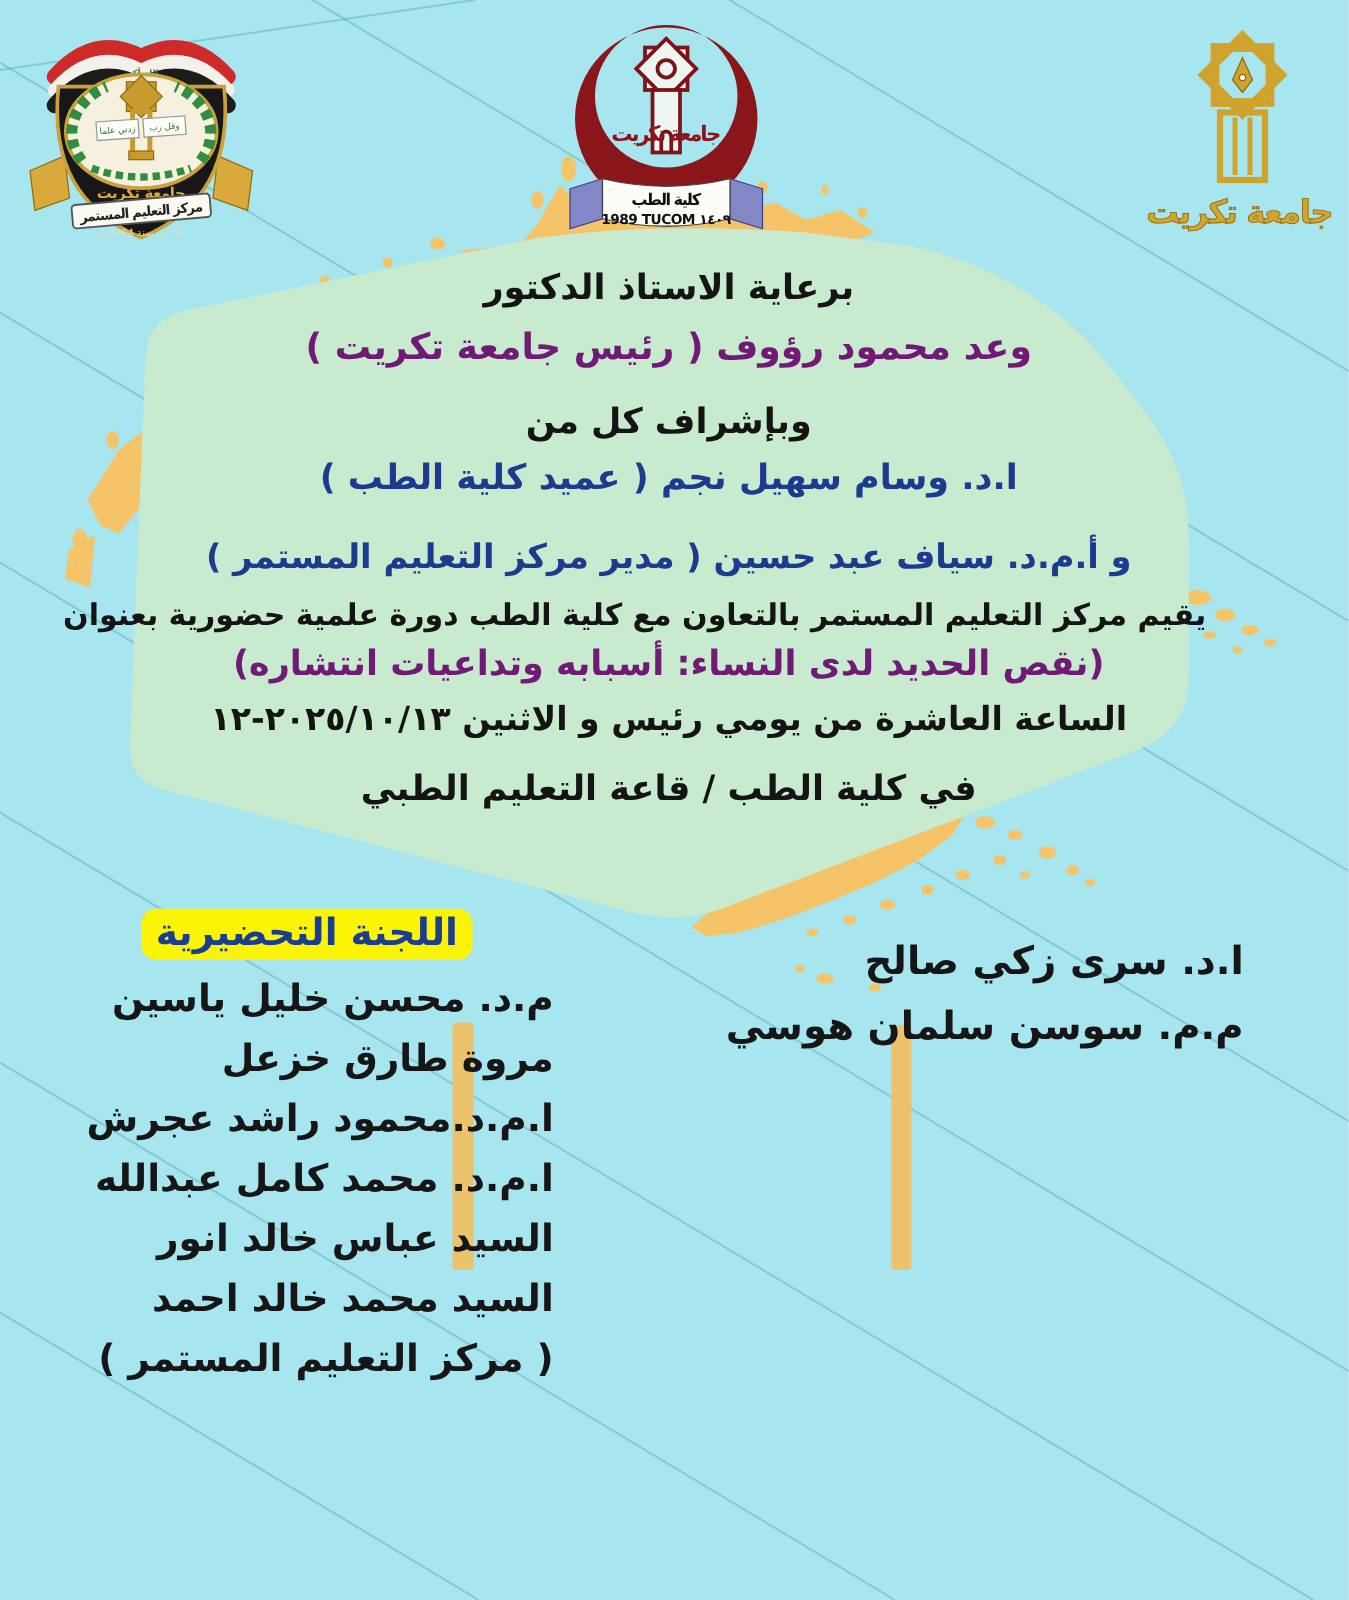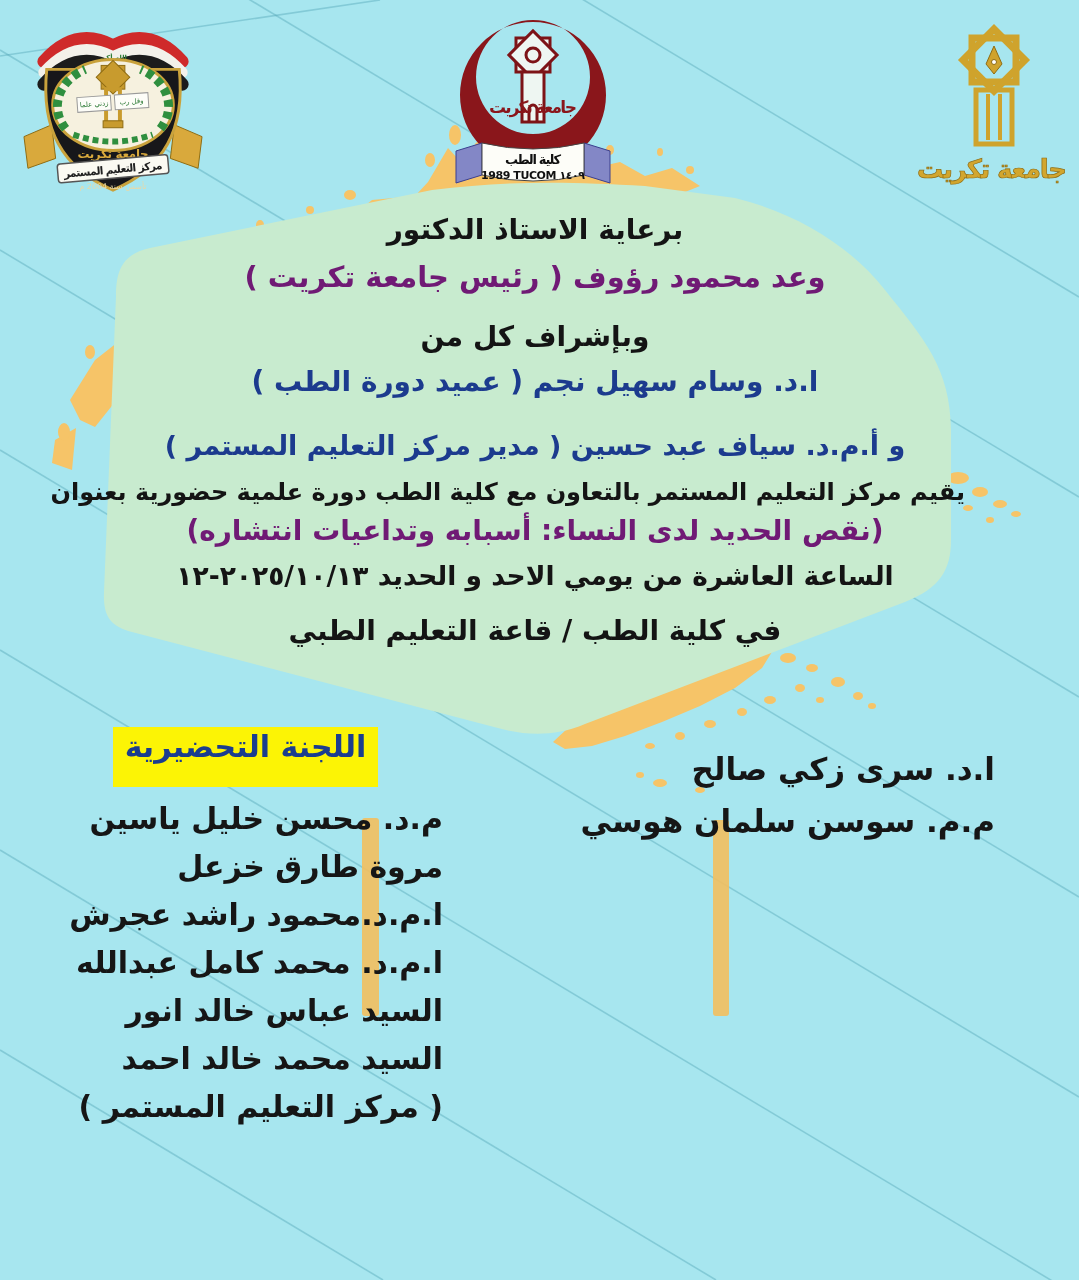--- a/index.html
+++ b/index.html
@@ -8,21 +8,21 @@
     background:#a7e6ef;font-family:"DejaVu Sans",sans-serif;direction:rtl;
   }
   .bg-svg,.logo-svg{position:absolute;}
   .bg-svg{left:0;top:0;}
   .txt{position:absolute;left:105px;width:860px;text-align:center;
        white-space:nowrap;font-weight:bold;color:#141414;}
   .red{color:#701a75;}
   .blue{color:#1c3b8e;}
   .col{position:absolute;text-align:center;font-weight:bold;color:#161616;}
   .col .hl{display:inline-block;background:#fcf405;color:#1b3d8f;
-           padding:3px 12px 24px;line-height:1.1;}
+           padding:3px 12px 5px;line-height:1.1;border-radius:12px;}
   .col .names div{white-space:nowrap;text-align:right;}
   .lecturers{left:625px;top:733px;width:370px;font-size:31px;}
   .lecturers .names{margin-top:10px;line-height:52px;}
   .committee{left:48px;top:727px;width:395px;font-size:30px;}
   .committee .names{margin-top:8px;line-height:48px;}
   .f28{font-size:28px;} .f29{font-size:29px;} .f27{font-size:27px;}
   .f24{font-size:24px;} .f26{font-size:26.5px;}
   .dateltr{direction:ltr;unicode-bidi:isolate;}
 </style>
 </head>
@@ -179,30 +179,30 @@
     </g>
     <text x="80" y="166" font-size="26" font-weight="bold" fill="#d2a62e" stroke="#8f6c12" stroke-width="0.7" text-anchor="middle" textLength="150">جامعة تكريت</text>
   </svg>
 
   <div class="txt f28" style="top:213px">برعاية الاستاذ الدكتور</div>
 
   <div class="txt f29 red" style="top:260px">وعد محمود رؤوف ( رئيس جامعة تكريت )</div>
 
   <div class="txt f28" style="top:320px">وبإشراف كل من</div>
 
-  <div class="txt f28 blue" style="top:365px">ا.د. وسام سهيل نجم ( عميد دورة الطب )</div>
+  <div class="txt f28 blue" style="top:365px">ا.د. وسام سهيل نجم ( عميد كلية الطب )</div>
 
   <div class="txt f27 blue" style="top:430px">و أ.م.د. سياف عبد حسين ( مدير مركز التعليم المستمر )</div>
 
   <div class="txt f24" style="top:478px">يقيم مركز التعليم المستمر بالتعاون مع كلية الطب دورة علمية حضورية بعنوان</div>
 
   <div class="txt f28 red" style="top:514px">(نقص الحديد لدى النساء: أسبابه وتداعيات انتشاره)</div>
 
   <div class="txt f26" style="top:560px">
-    <span>الساعة العاشرة من  يومي الاحد و الحديد</span>
+    <span>الساعة العاشرة من  يومي رئيس و الاثنين</span>
     <span class="dateltr">٢٠٢٥/١٠/١٣-١٢</span>
   </div>
 
   <div class="txt f28" style="top:614px">في كلية الطب / قاعة التعليم الطبي</div>
 
   <div class="col lecturers">
     <div class="names">
       <div>ا.د. سرى زكي صالح</div>
       <div>م.م. سوسن سلمان هوسي</div>
     </div>

